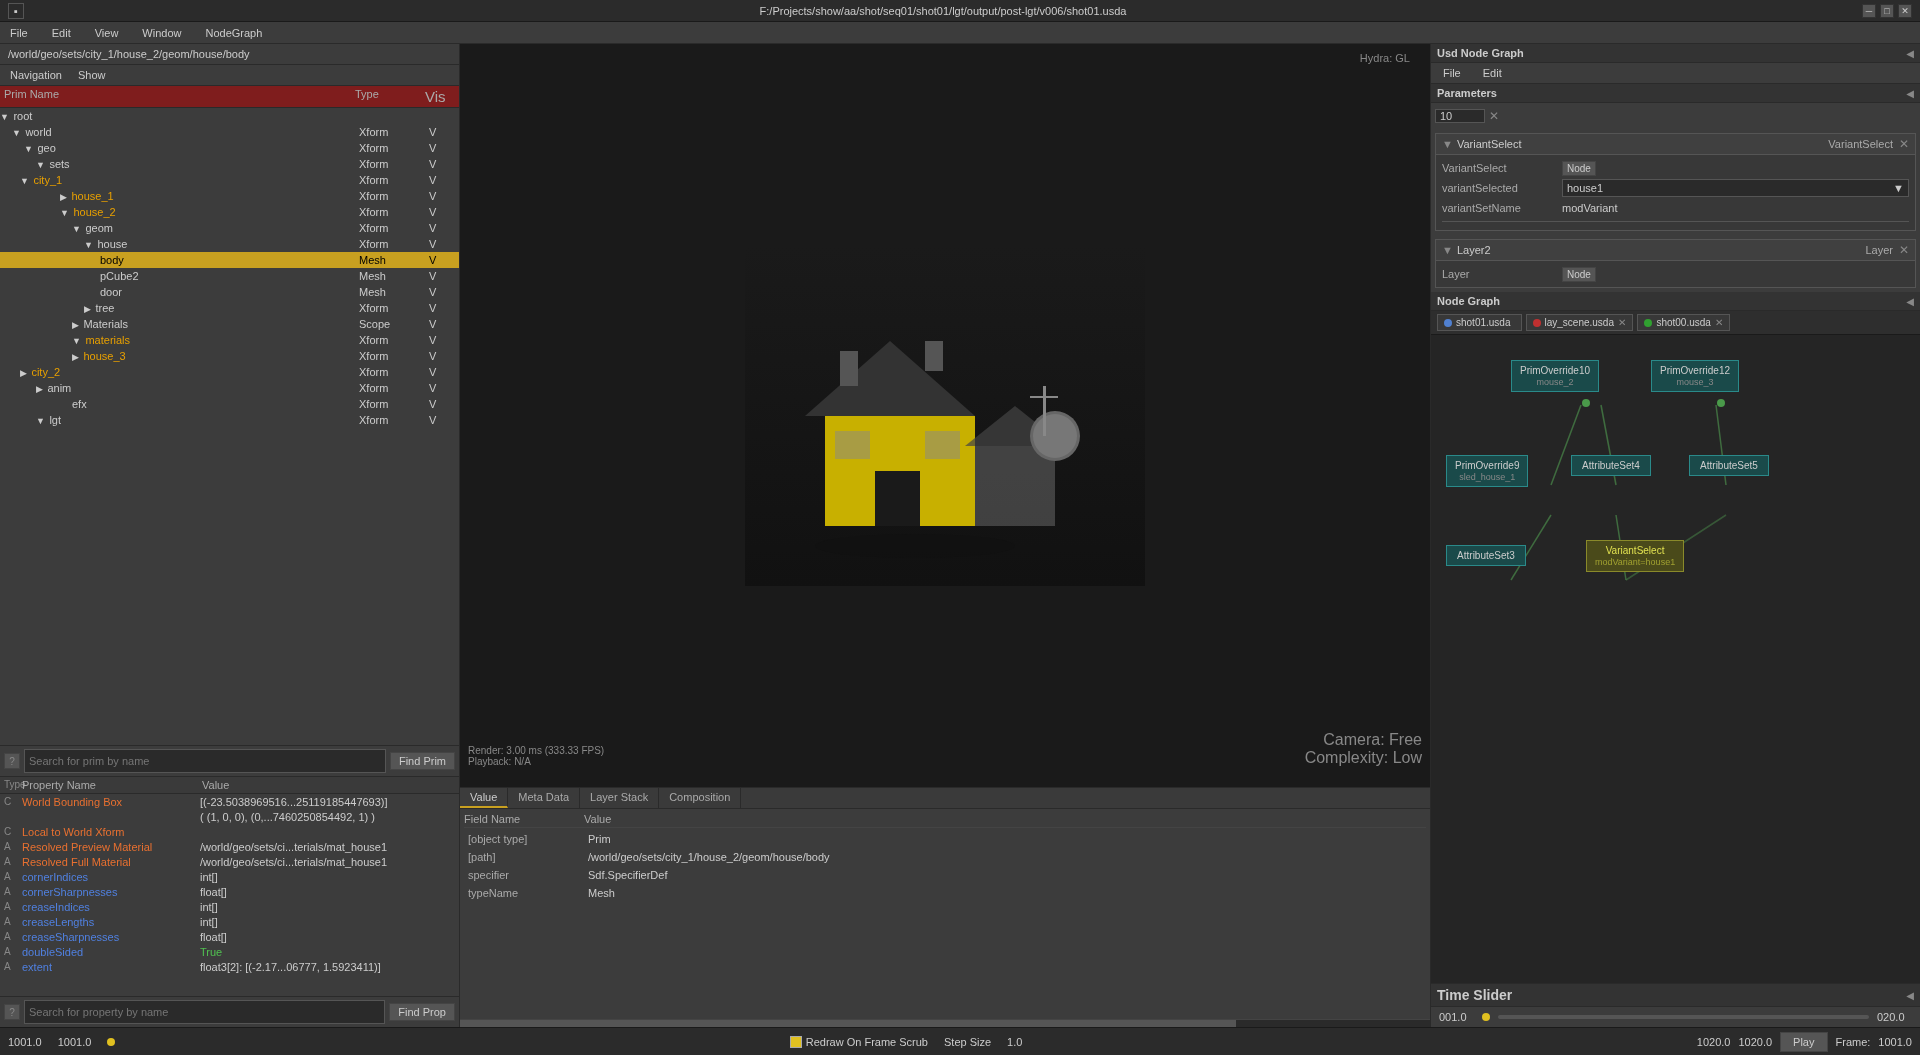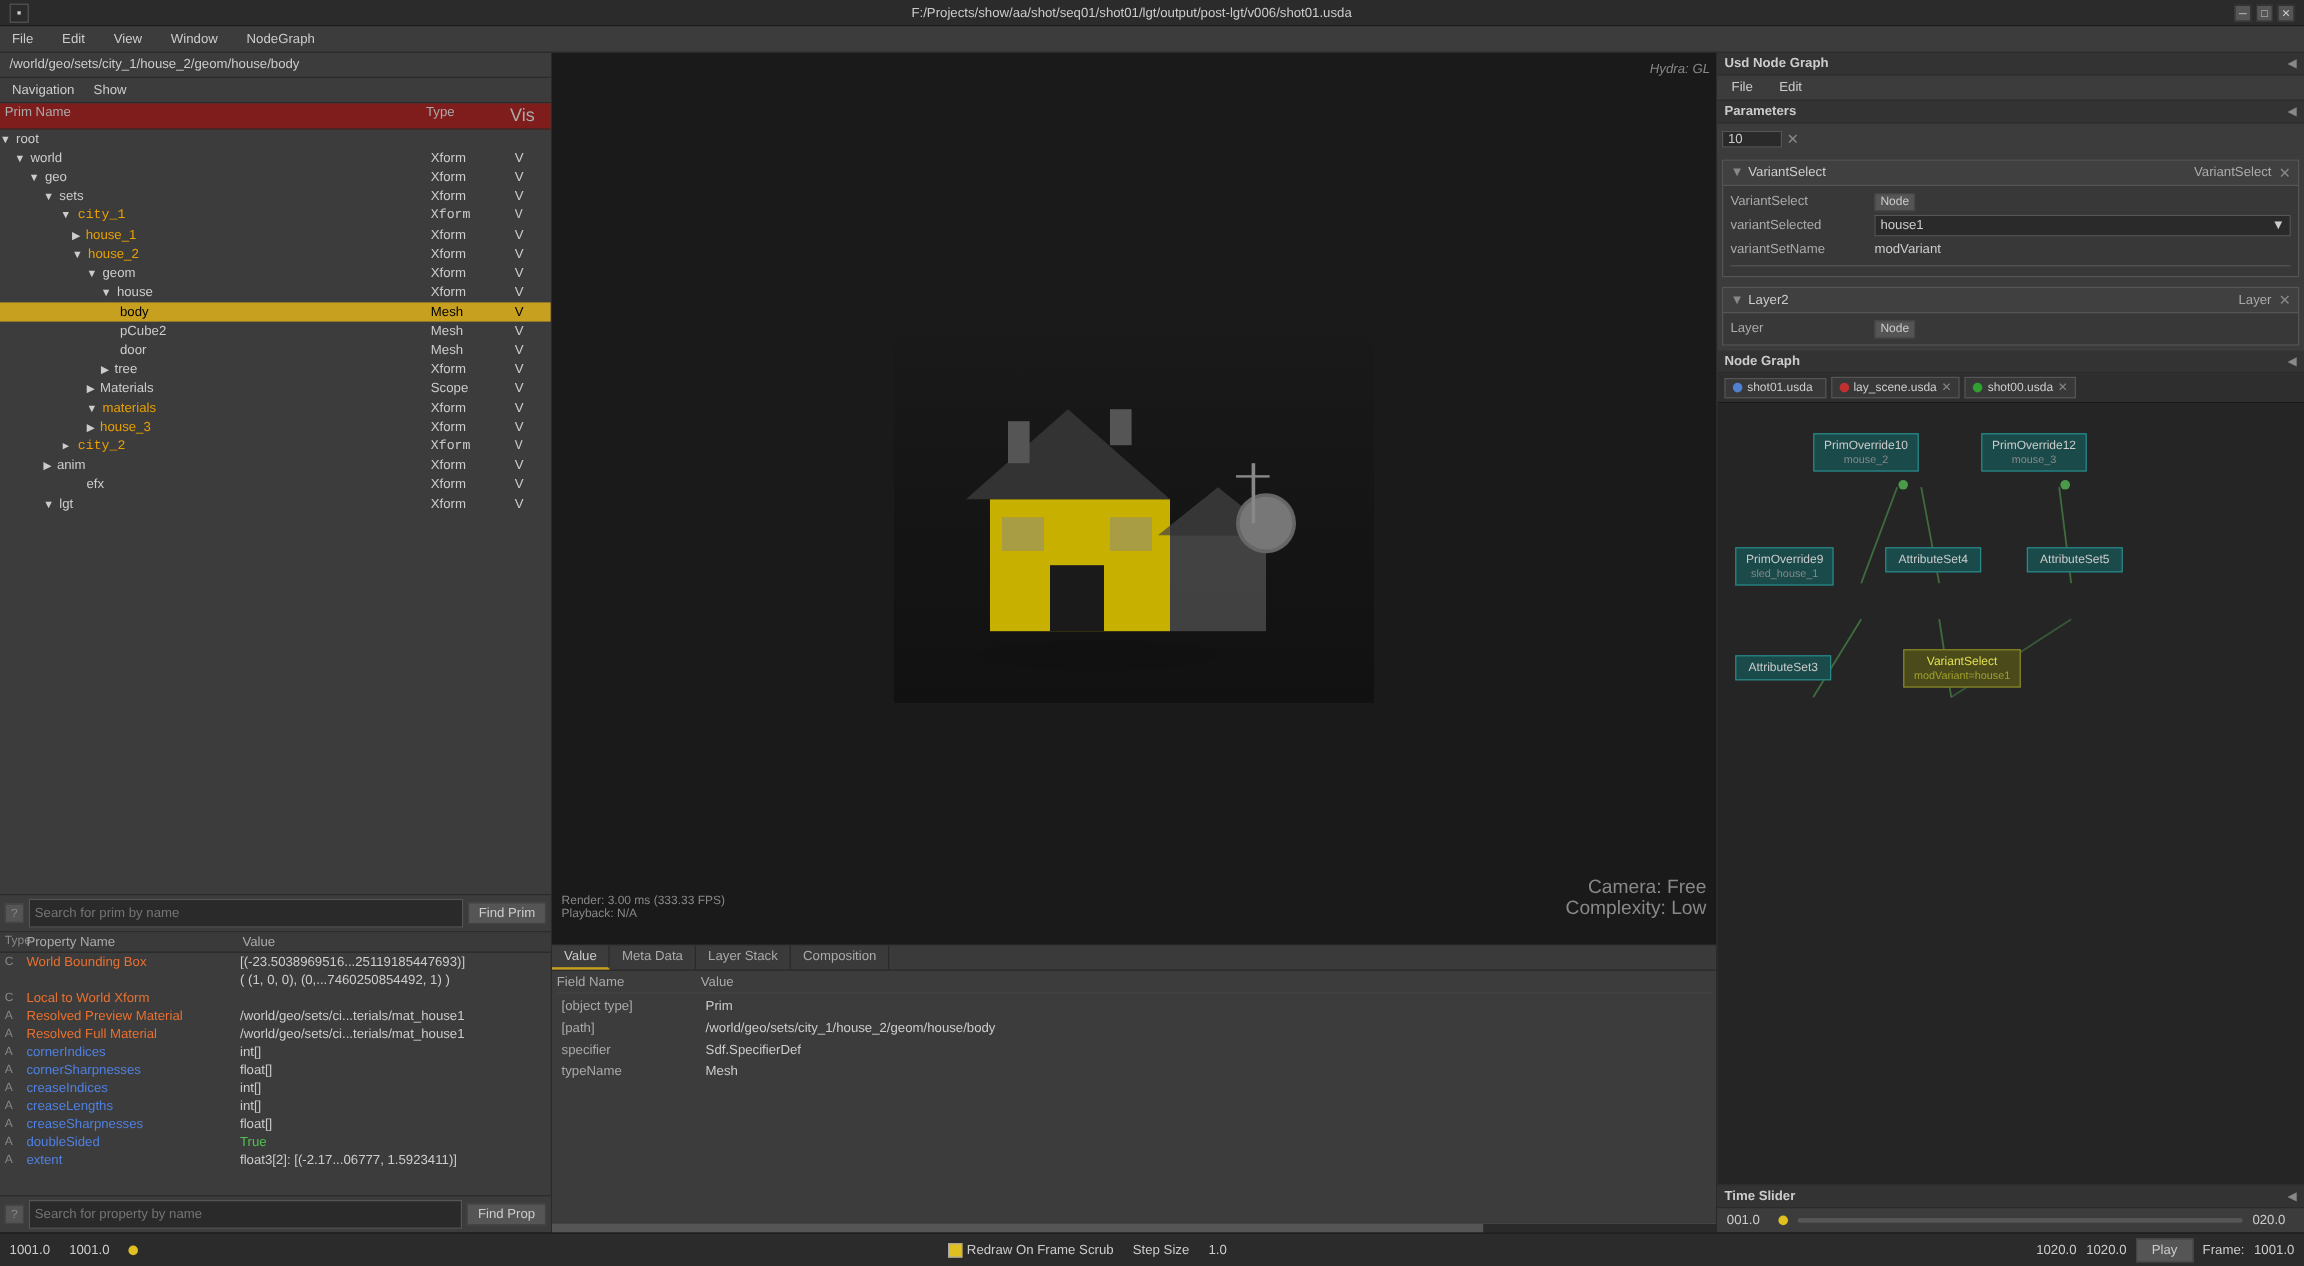--- a/index.html
+++ b/index.html
@@ -100,21 +100,21 @@
     .tree-row.selected .tree-name { color: #000; }
     .tree-row.selected .tree-type { color: #000; }
     .tree-row.selected .tree-vis { color: #000; }
     .tree-name { flex: 1; color: #cccccc; font-size: 11px; white-space: nowrap; overflow: hidden; }
     .tree-name.orange { color: #e8a000; }
     .tree-type { width: 70px; color: #cccccc; font-size: 11px; }
     .tree-vis { width: 30px; color: #cccccc; font-size: 11px; }
     .indent-1 { padding-left: 12px; }
     .indent-2 { padding-left: 24px; }
     .indent-3 { padding-left: 36px; }
-    .indent-4 { padding-left: 52px; font-family: Liberation Mono, monospace; }
+    .indent-4 { padding-left: 20px; }
     .indent-5 { padding-left: 60px; }
     .indent-6 { padding-left: 72px; }
     .indent-7 { padding-left: 84px; }
     .indent-8 { padding-left: 96px; }
     .arrow { color: #cccccc; margin-right: 2px; font-size: 9px; }
     
     .properties-panel {
       height: 220px;
       border-top: 1px solid #2a2a2a;
       display: flex;
@@ -167,24 +167,23 @@
     .viewport {
       flex: 1;
       background: #1a1a1a;
       position: relative;
       overflow: hidden;
       min-height: 200px;
     }
     .viewport-label-hydra {
       position: absolute;
       top: 8px;
-      right: 5px;
+      right: 20px;
       color: #888;
       font-size: 11px;
-      font-style: italic;
     }
     .viewport-label-render {
       position: absolute;
       bottom: 20px;
       left: 8px;
       color: #888;
       font-size: 10px;
     }
     .viewport-label-camera {
       position: absolute;
@@ -414,21 +413,21 @@
       border-top: 1px solid #2a2a2a;
     }
     .time-slider-bar {
       display: flex;
       align-items: center;
       background: #333;
       padding: 3px 6px;
       border-bottom: 1px solid #2a2a2a;
       justify-content: space-between;
     }
-    .time-slider-title { color: #cccccc; font-size: 11px; font-weight: bold; }
+    .time-slider-title { color: #cccccc; font-size: 14px; font-weight: bold; }
     .time-slider-content {
       display: flex;
       align-items: center;
       padding: 4px 8px;
       gap: 8px;
       background: #3c3c3c;
     }
     .time-value { color: #cccccc; font-size: 11px; min-width: 35px; }
     .time-dot { width: 8px; height: 8px; border-radius: 50%; background: #e0c020; }
     .time-slider-track { flex: 1; height: 4px; background: #555; border-radius: 2px; position: relative; }

